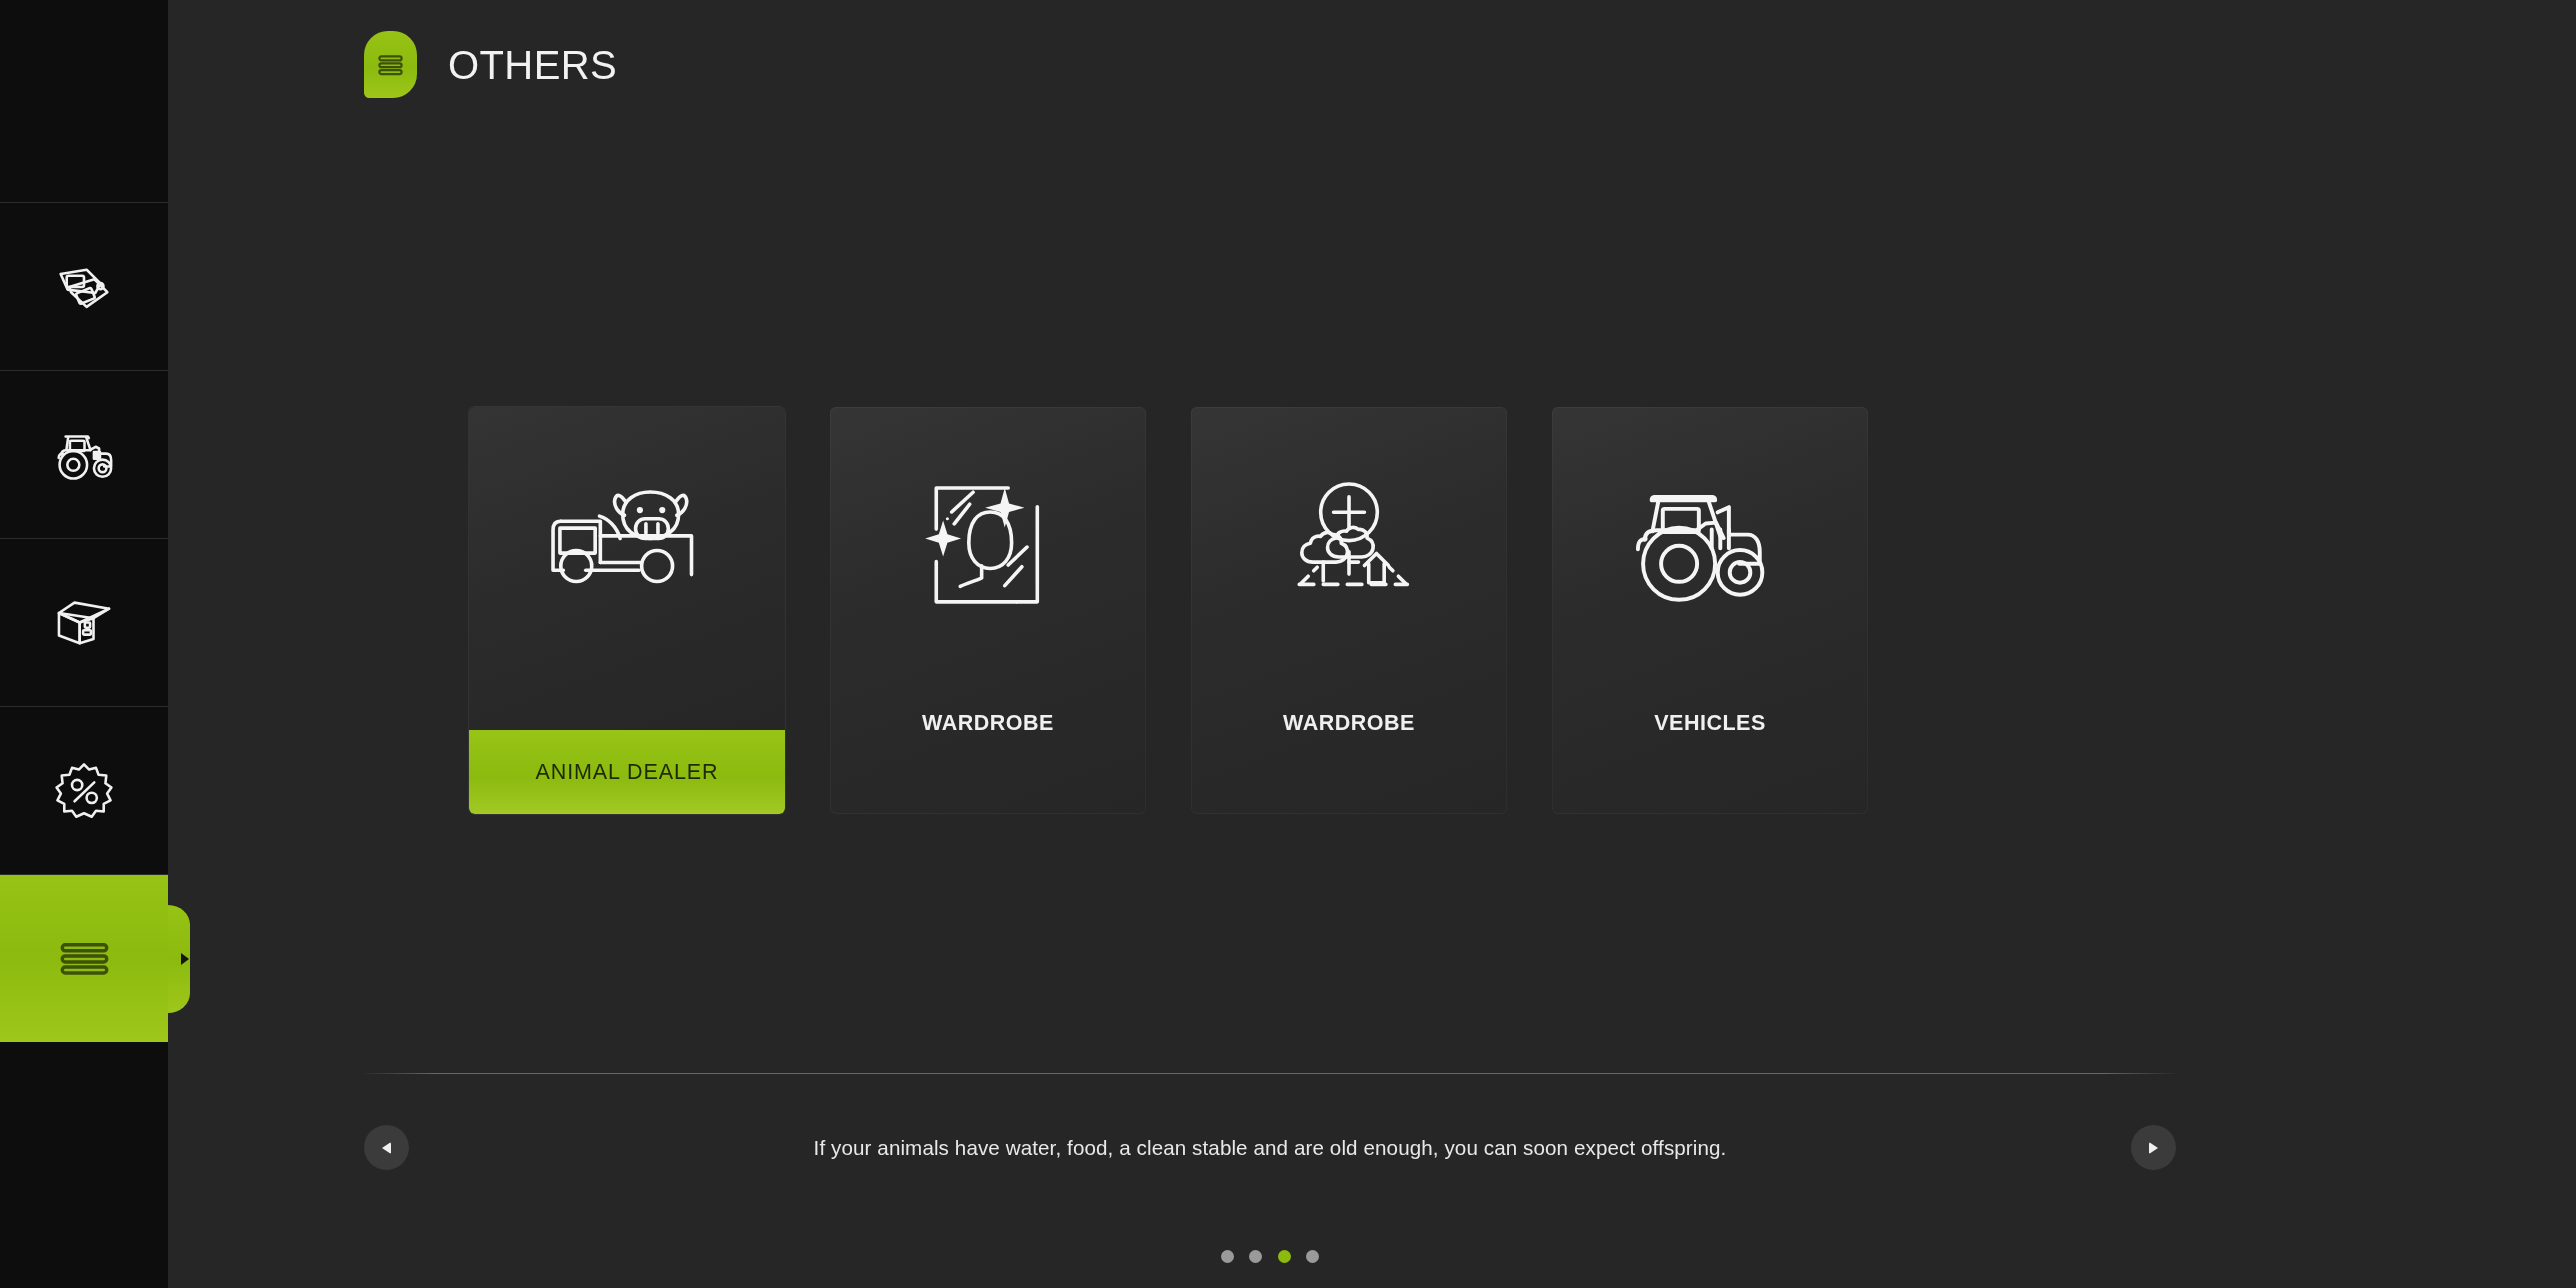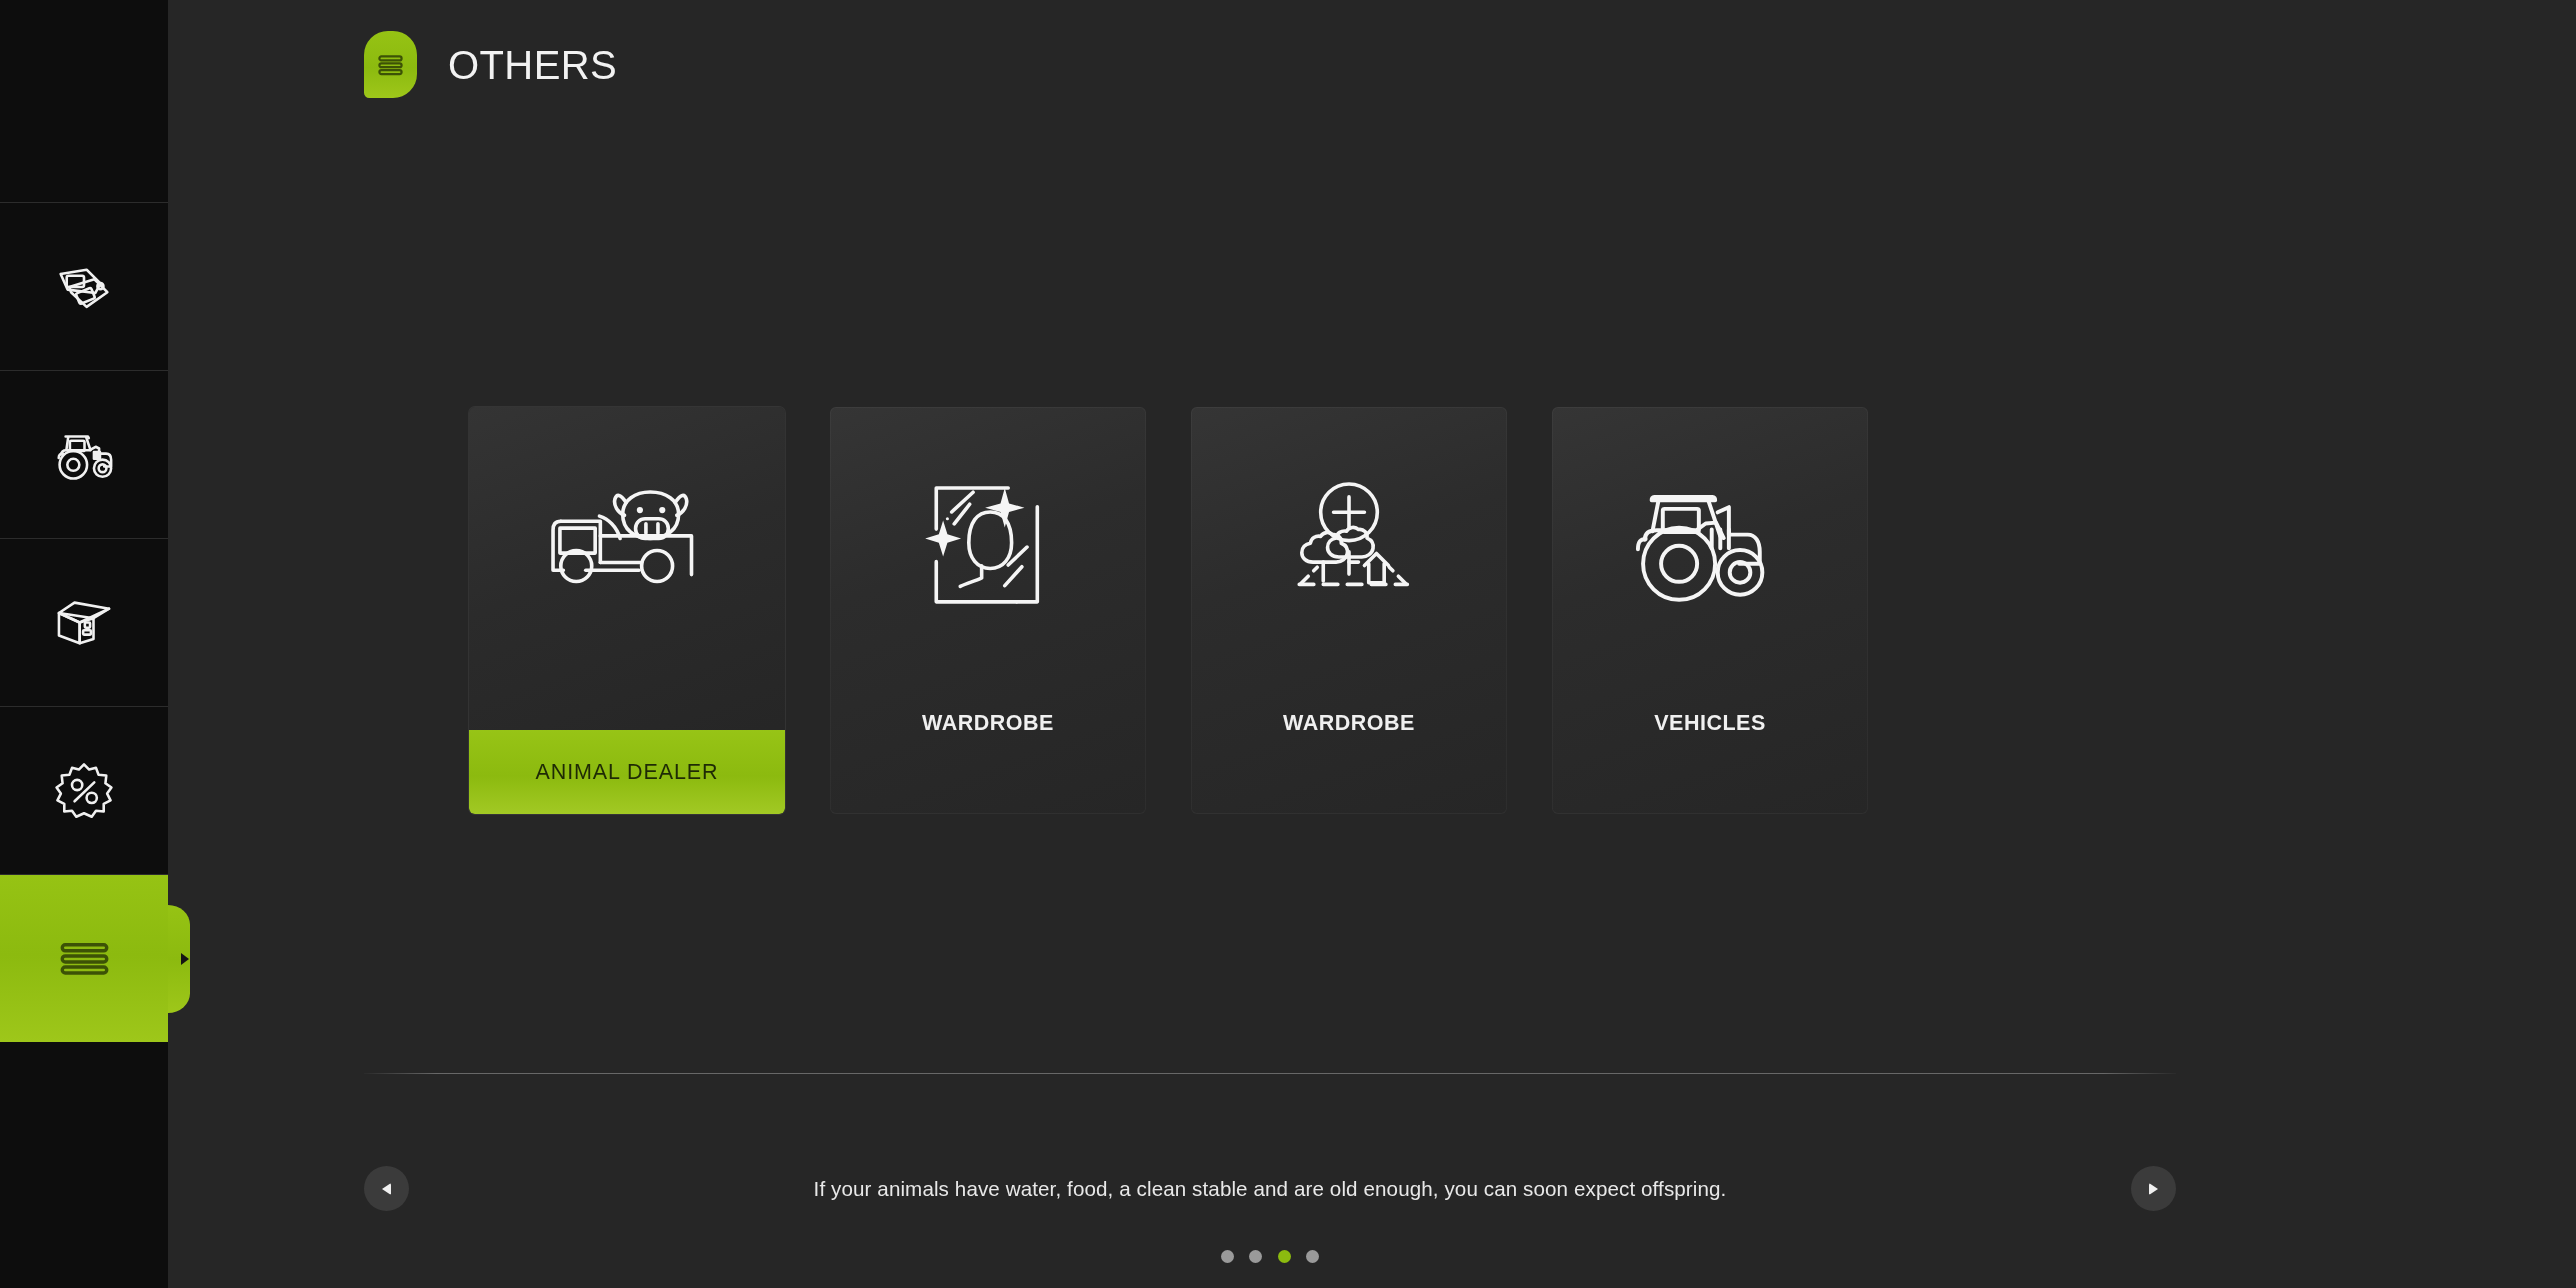--- a/index.html
+++ b/index.html
@@ -170,21 +170,21 @@
     top: 1073px;
     width: 1812px;
     height: 0.9px;
     background: linear-gradient(90deg, rgba(255,255,255,0.02) 0%, rgba(255,255,255,0.30) 4%, rgba(255,255,255,0.30) 96%, rgba(255,255,255,0.02) 100%);
   }
 
   
   .tipbar {
     position: absolute;
     left: 196px;
-    top: 1166px;
+    top: 1125px;
     width: 1812px;
     display: flex;
     align-items: center;
     justify-content: space-between;
   }
   .nav-btn {
     width: 45px;
     height: 45px;
     border-radius: 50%;
     background: #3b3b3b;

